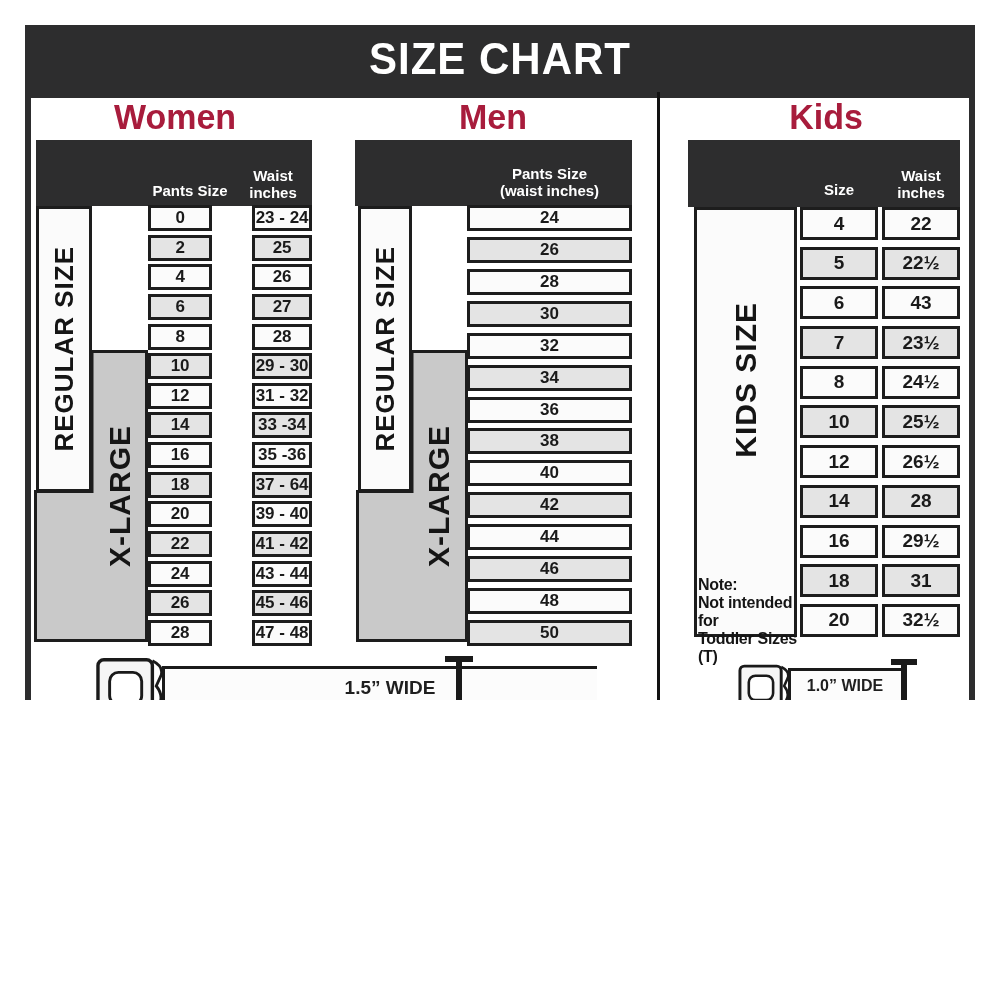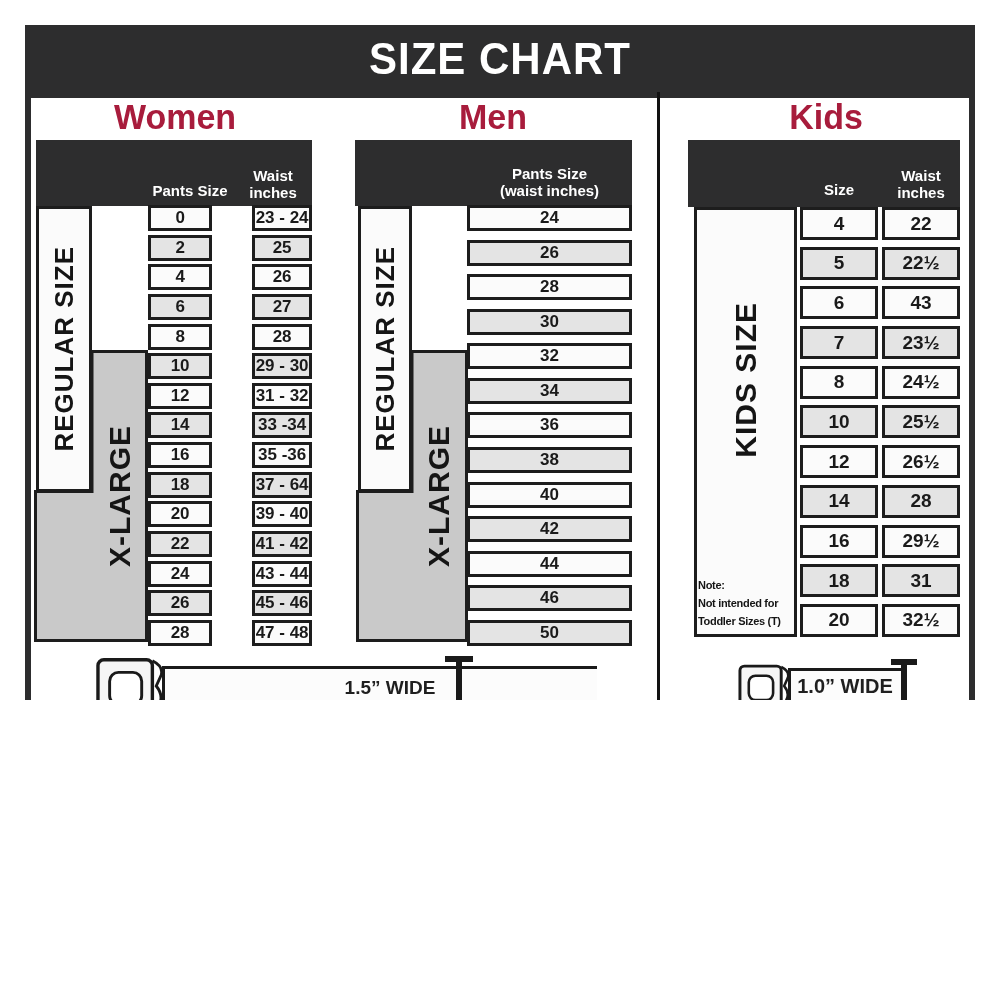--- a/index.html
+++ b/index.html
@@ -46,21 +46,21 @@
   #kids-body{left:800px;top:207px;width:160px;height:430px;}
   #kids-body .tcell{height:33px;width:78px;font-size:19px;}
 
   
   .vbox{border:3px solid var(--line);background:#fbfbfb;}
   .vtext{writing-mode:vertical-rl;transform:rotate(180deg);font-weight:700;letter-spacing:1px;color:#151515;}
   .reg .vtext{font-size:26px;}
   #kids-sidebox{left:694px;top:207px;width:103px;height:430px;border:3px solid var(--line);background:#fbfbfb;}
   #kids-size-label{left:694px;top:230px;width:103px;height:300px;}
   #kids-size-label .vtext{font-size:30px;}
-  #kids-note{left:698px;top:576px;width:99px;font-weight:700;font-size:11px;line-height:18px;letter-spacing:-0.3px;color:#151515;}
+  #kids-note{left:698px;top:576px;width:99px;font-weight:700;font-size:16px;line-height:18px;letter-spacing:-0.3px;color:#151515;}
 
   
   .strap{border:3px solid #1a1a1a;border-right:none;background:#fcfcfc;}
   .belt-label{font-weight:700;color:#1f1f1f;}
 
   
   #adjust-bar{left:25px;top:732px;width:950px;height:68px;background:var(--dark);display:flex;align-items:center;}
   #adjust-bar .t{color:#fff;font-size:34px;font-weight:700;padding-left:30px;transform:scaleY(1.05);}
   #adjust-box{left:25px;top:800px;width:950px;height:174px;border:6px solid var(--dark);background:#fff;}
   #big-strap{left:112px;top:880px;width:766px;height:56px;border:3px solid #141414;background:#fdfdfd;}
@@ -204,20 +204,23 @@
       </div>
       <div class="trow alt">
         <div class="tcell">42</div>
       </div>
       <div class="trow">
         <div class="tcell">44</div>
       </div>
       <div class="trow alt">
         <div class="tcell">46</div>
       </div>
+      <div class="trow">
+        <div class="tcell">48</div>
+      </div>
       <div class="trow alt">
         <div class="tcell">50</div>
       </div>
     </div>
 
   <div class="abs thead" style="left:688px;top:140px;width:272px;height:67px;">
     <span style="left:112px;bottom:9px;width:78px;">Size</span>
     <span class="pre" style="left:194px;bottom:6px;width:78px;">Waist
 inches</span>
   </div>
@@ -287,21 +290,21 @@
     <rect x="4" y="60" width="28" height="6" fill="#1a1a1a"></rect>
     <rect x="15" y="4" width="6" height="60" fill="#1a1a1a"></rect>
   </svg>
 
   <svg class="abs" style="left:737px;top:659px;" width="56" height="54" viewBox="0 0 76 70">
     <rect x="4" y="8" width="56" height="56" rx="6" fill="#f6f6f6" stroke="#1a1a1a" stroke-width="4"></rect>
     <rect x="16" y="21" width="33" height="33" rx="9" fill="#ffffff" stroke="#1a1a1a" stroke-width="3.5"></rect>
     <path d="M60,9 Q72,15 69,24 L64,35 Q72,45 67,54 Q64,60 59,62" fill="none" stroke="#1a1a1a" stroke-width="3.5"></path>
   </svg>
   <div class="abs strap" style="left:788px;top:668px;width:118px;height:36px;"></div>
-  <div class="abs center belt-label" style="left:792px;top:668px;width:106px;height:36px;font-size:20px;">1.0” WIDE</div>
+  <div class="abs center belt-label" style="left:792px;top:668px;width:106px;height:36px;font-size:16px;">1.0” WIDE</div>
   <svg class="abs" style="left:888px;top:657px;" width="32" height="58" viewBox="0 0 32 58">
     <rect x="3" y="2" width="26" height="6" fill="#1a1a1a"></rect>
     <rect x="3" y="50" width="26" height="6" fill="#1a1a1a"></rect>
     <rect x="13" y="4" width="6" height="50" fill="#1a1a1a"></rect>
   </svg>
 
   <div class="abs" id="adjust-box"></div>
 
   <div class="abs" id="big-strap"></div>
   <svg class="abs" style="left:42px;top:872px;" width="82" height="76" viewBox="0 0 76 70">

